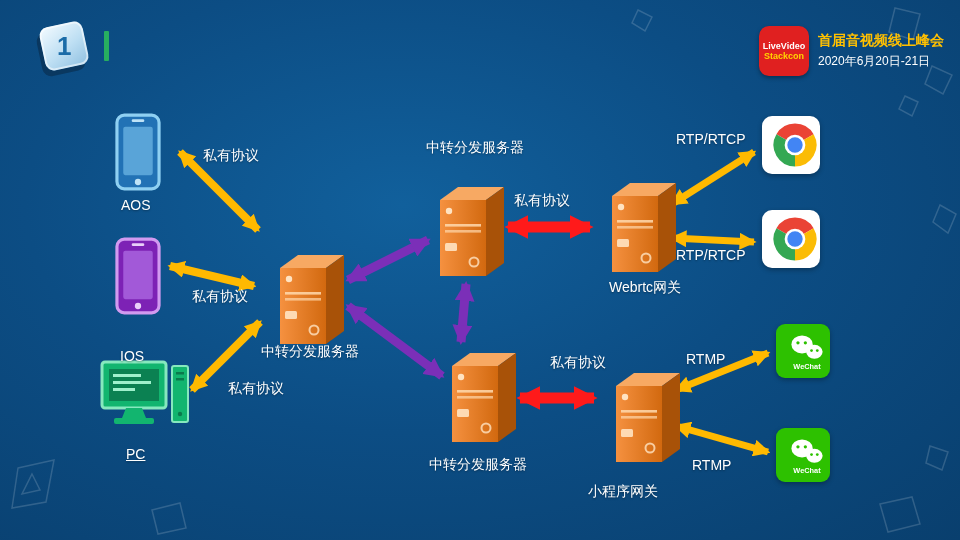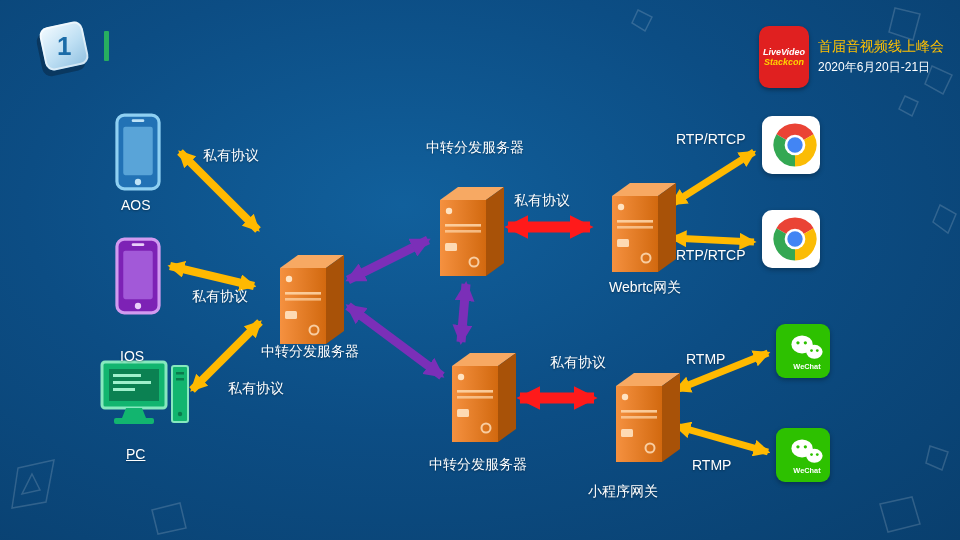--- a/index.html
+++ b/index.html
@@ -20,28 +20,27 @@
     display:flex; align-items:center; justify-content:center;
     color:#1b6ca8; font-size:26px; font-weight:bold;
   }
   .keycap span { transform:rotate(12deg); }
   .title-accent { width:5px; height:30px; background:#27ae60; margin:0 11px 0 18px; border-radius:1px; }
   .page-title { color:#ffffff; font-size:22px; font-weight:bold; letter-spacing:1px; text-shadow:0 2px 3px rgba(0,0,0,.4); }
 
   
   .logo { position:absolute; right:16px; top:26px; display:flex; align-items:center; gap:9px; }
   .logo-badge {
-    width:50px; height:62px; border-radius:10px; background:#e02020;
+    width:50px; height:50px; border-radius:10px; background:#e02020;
     display:flex; flex-direction:column; align-items:center; justify-content:center; line-height:1.15;
     box-shadow:0 2px 4px rgba(0,0,0,.35);
-    font-style:italic;
   }
   .logo-badge .b1 { color:#ffffff; font-size:9px; font-weight:bold; }
   .logo-badge .b2 { color:#ffd400; font-size:9px; font-weight:bold; }
-  .logo-text .l1 { color:#ffc000; font-size:14px; font-weight:normal; }
+  .logo-text .l1 { color:#ffc000; font-size:14px; font-weight:bold; }
   .logo-text .l2 { color:#ffffff; font-size:12px; margin-top:3px; }
 
   
   .lbl { position:absolute; color:#ffffff; font-size:14px; white-space:nowrap; text-shadow:0 1px 2px rgba(0,0,0,.35);text-align:center; }
   .lbl-aos      { left:203px; top:147px; }
   .lbl-ios      { left:192px; top:288px; }
   .lbl-pc       { left:228px; top:380px; }
   .lbl-red-top  { left:514px; top:192px; }
   .lbl-red-bot  { left:550px; top:354px; }
   .lbl-rtp1     { left:676px; top:131px; }

